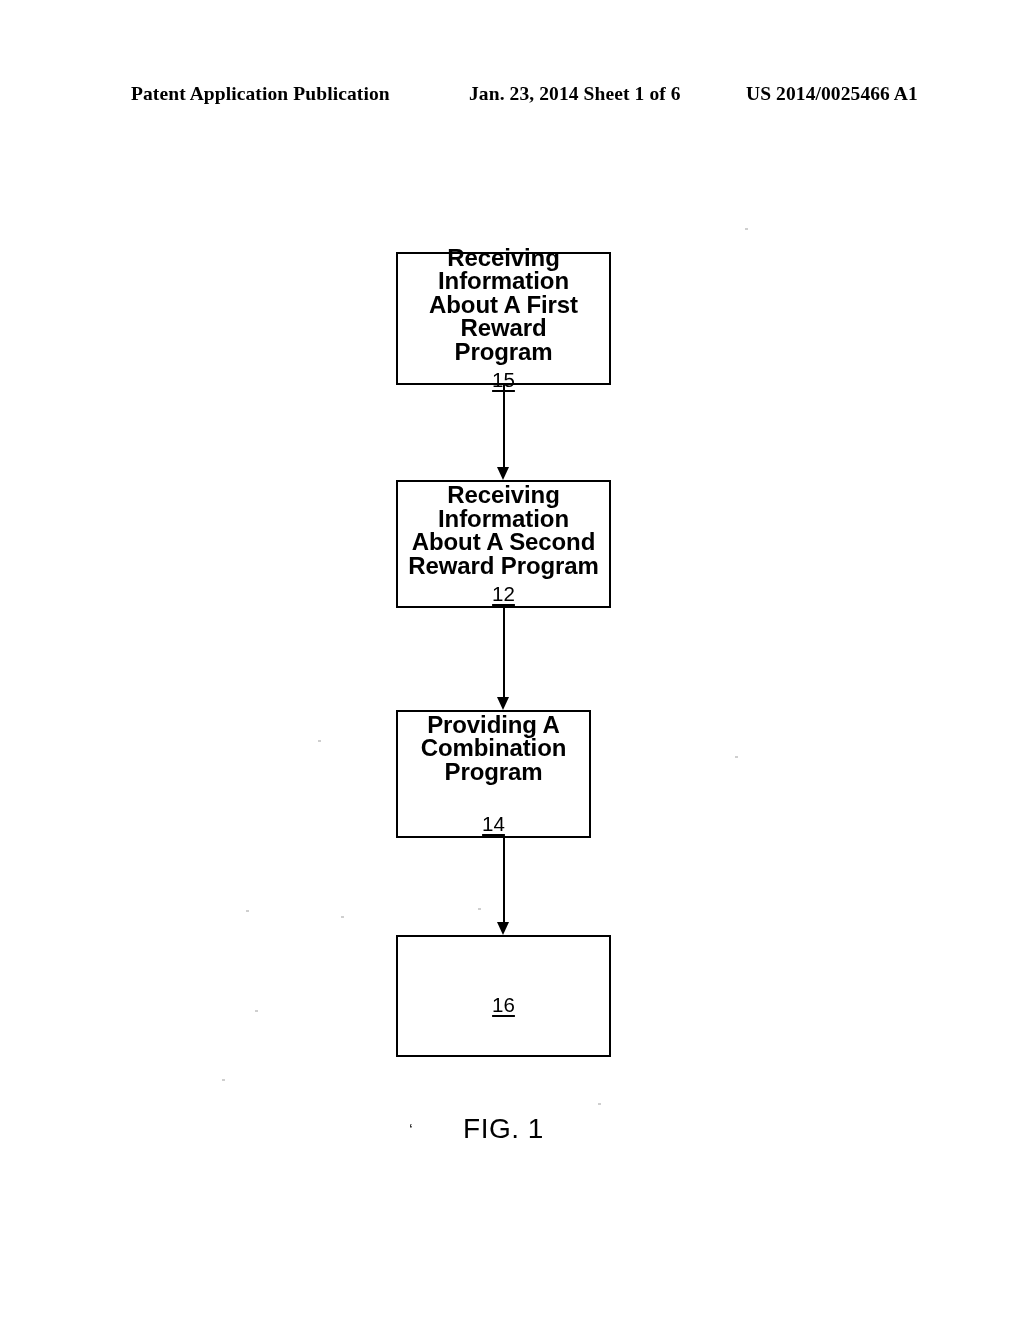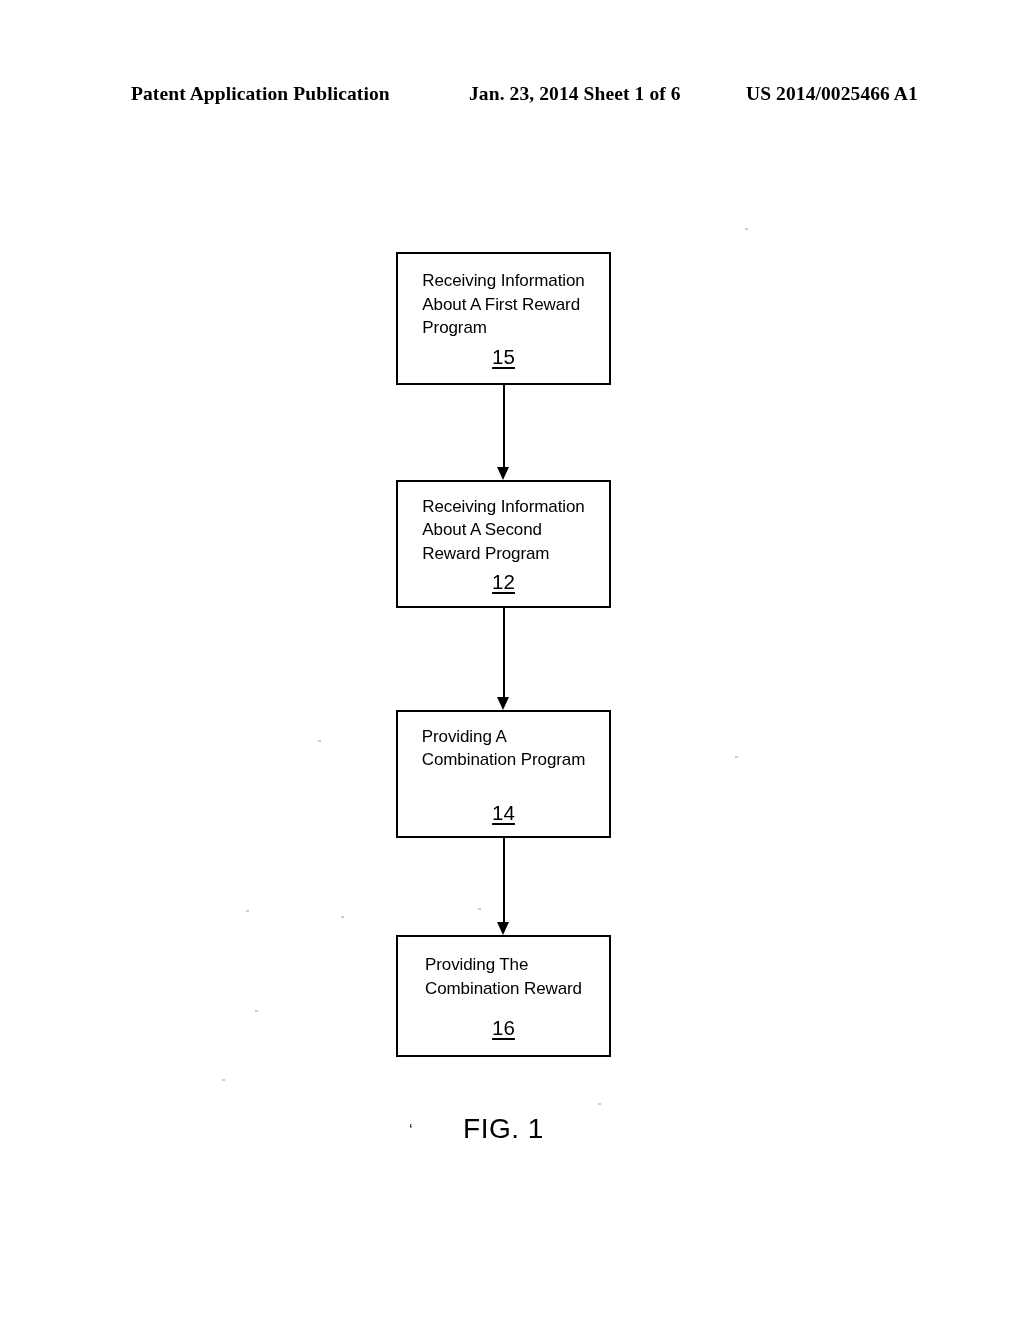--- a/index.html
+++ b/index.html
@@ -47,40 +47,41 @@
     box-sizing: border-box;
     border: 2.5px solid #000000;
     background: #ffffff;
     display: flex;
     flex-direction: column;
     align-items: center;
     justify-content: center;
   }
 
   .box-text {
-    font-size: 17px;
+    font-size: 24px;
     line-height: 23.5px;
-    text-align: left;
+    text-align: center;
     white-space: pre-line;
     letter-spacing: -0.1px;
+    font-weight: bold;
   }
 
   .box-ref {
     font-size: 20.5px;
     line-height: 23px;
     text-align: center;
     text-decoration: underline;
     text-underline-offset: 2.5px;
     text-decoration-thickness: 2px;
   }
 
   
   #box-1 { left: 396px; top: 252px;  width: 215px; height: 133px; }
   #box-2 { left: 396px; top: 480px;  width: 215px; height: 128px; }
-  #box-3 { left: 396px; top: 710px;  width: 215px; height: 128px; }
+  #box-3 { left: 396px; top: 710px;  width: 195px; height: 128px; }
   #box-4 { left: 396px; top: 935px;  width: 215px; height: 122px; }
 
   #box-1 .box-ref { margin-top: 5px; }
   #box-2 .box-ref { margin-top: 5px; }
   #box-3 .box-ref { margin-top: 29px; }
   #box-4 .box-ref { margin-top: 16px; }
 
   
   .connector {
     position: absolute;
@@ -193,21 +194,19 @@
 Combination Program</div>
     <div class="box-ref">14</div>
   </div>
 
   <div class="connector" id="arrow-3">
     <div class="shaft"></div>
     <div class="head"></div>
   </div>
 
   <div class="flow-box" id="box-4">
-    <div class="box-text">Providing The
-Combination Reward</div>
     <div class="box-ref">16</div>
   </div>
 
   <div class="fig-mark">‘</div>
   <div class="fig-caption">FIG. 1</div>
 
 </div>
 
 </body></html>

